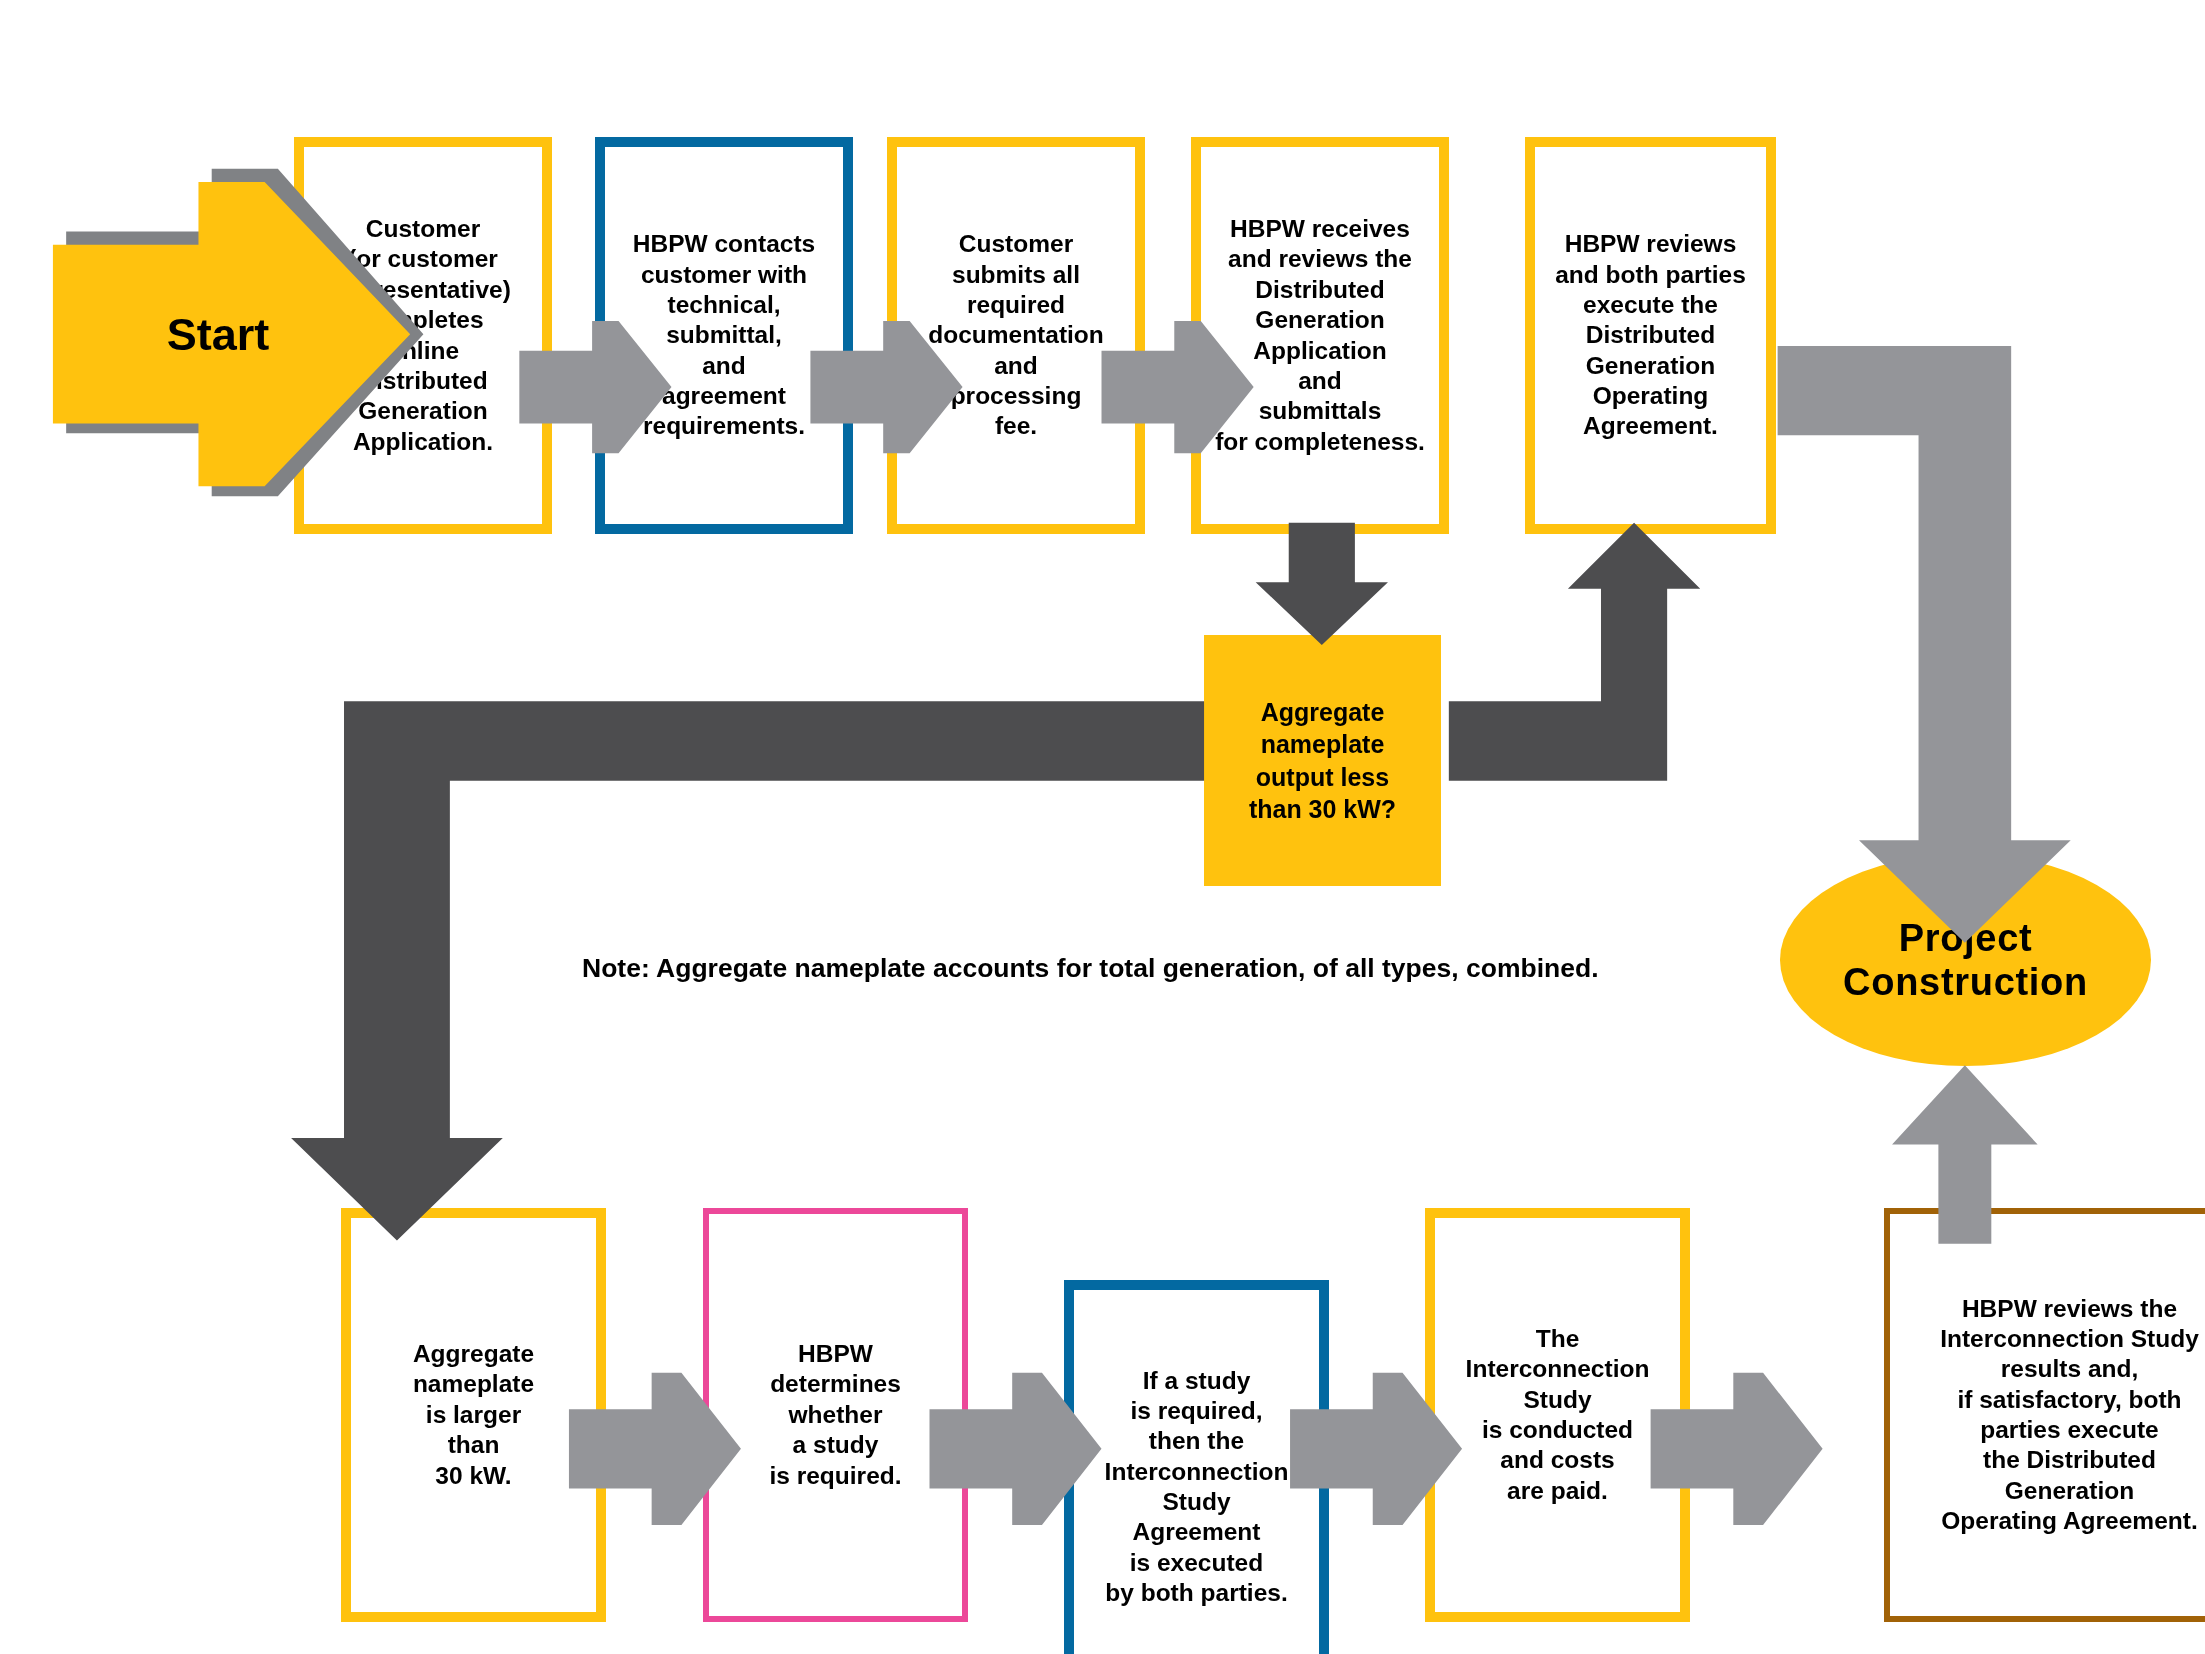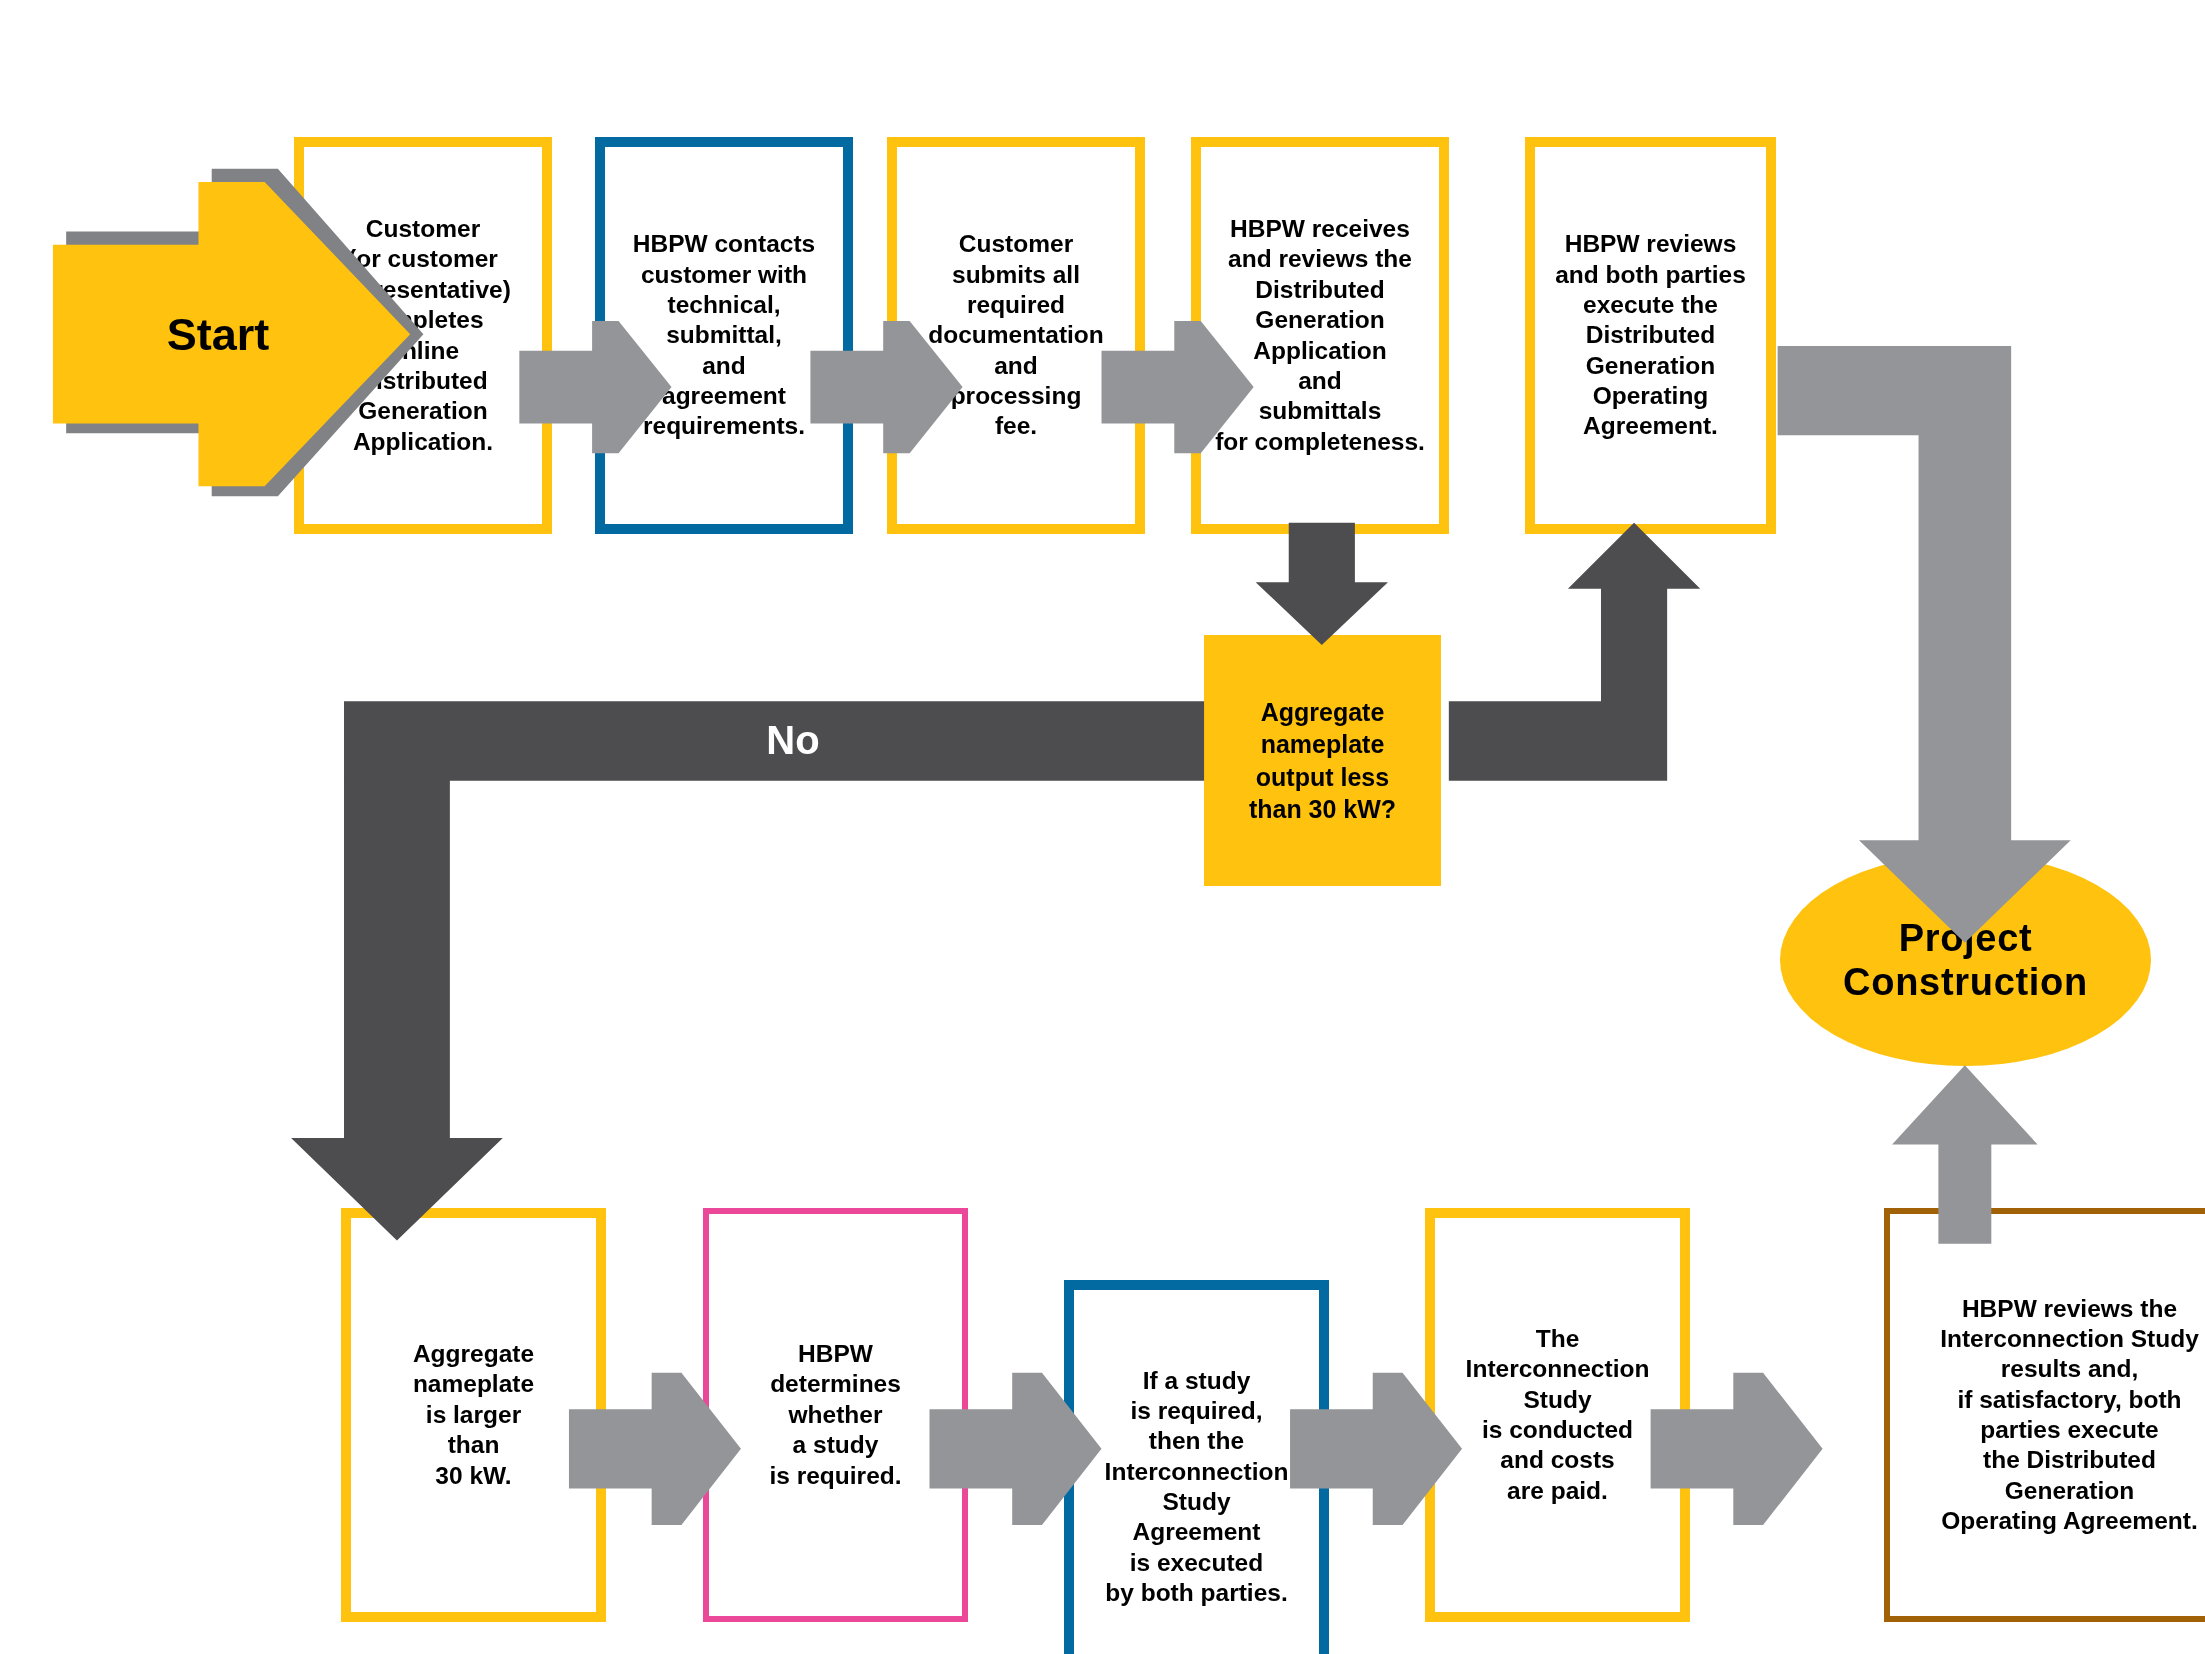--- a/index.html
+++ b/index.html
@@ -112,22 +112,24 @@
   </div>
 
   <div class="decision zbox" style="left:1204px;top:635px;width:237px;height:251px;background:#FFC20E;">
     <span class="txt" style="font-size:25px;">Aggregate
 nameplate
 output less
 than 30 kW?</span>
   </div>
 
 
-  <div class="pathlabel ztext" style="left:648px;top:701px;width:198px;height:79px;font-size:40px;">No</div>
 
+  <div class="note ztext" style="left:582px;top:953px;font-size:26.5px;">
+    <span class="lead">Note:</span><span> Aggregate nameplate accounts for total generation, of all types, combined.</span>
+  </div>
 
   <div class="box zbox" style="left:341px;top:1208px;width:265px;height:414px;border:10px solid #FFC20E;">
     <span class="txt" style="font-size:24.5px;">Aggregate
 nameplate
 is larger
 than
 30 kW.</span>
   </div>
 
   <div class="box zbox" style="left:703px;top:1208px;width:265px;height:414px;border:6px solid #ec4899;">

